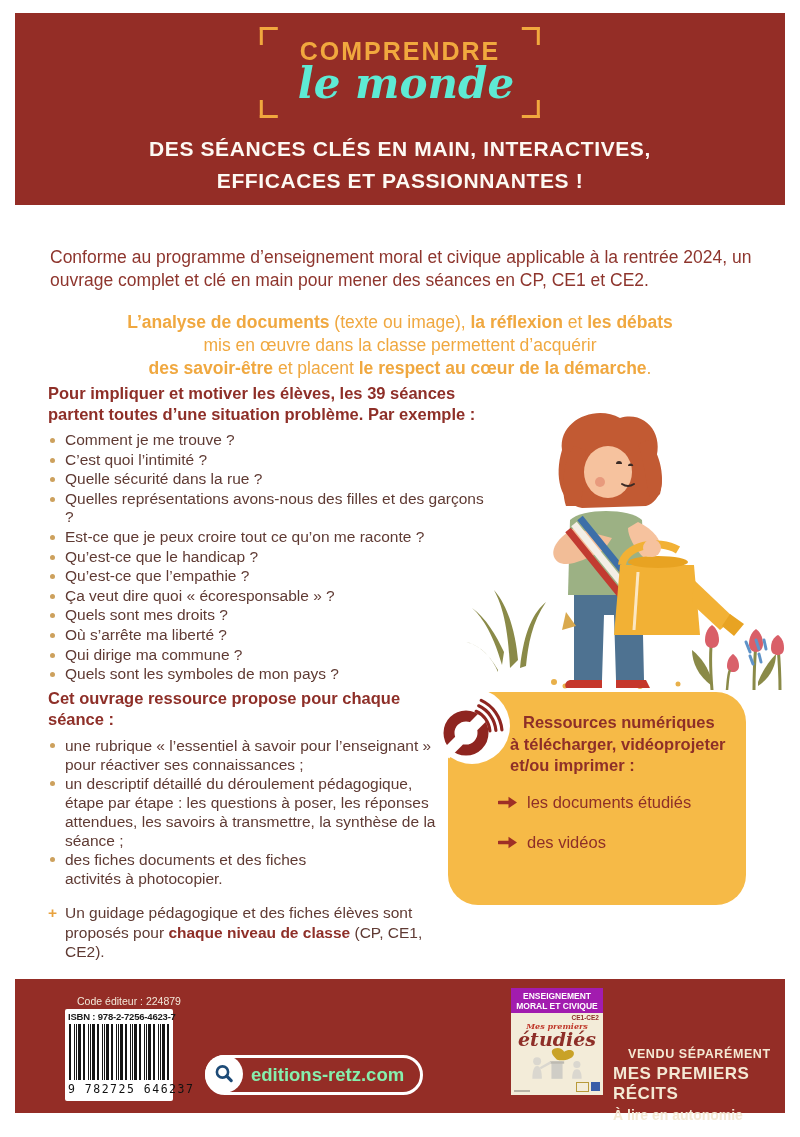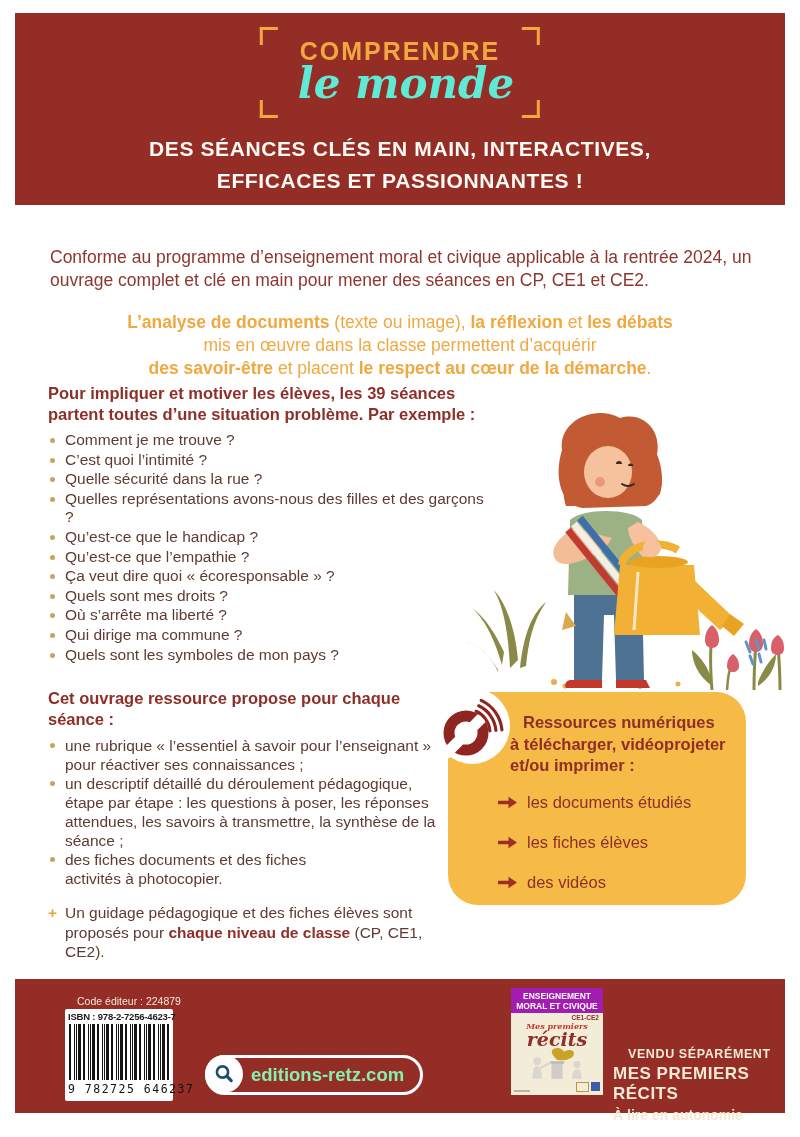--- a/index.html
+++ b/index.html
@@ -113,20 +113,21 @@
   <span>mis en œuvre dans la classe permettent d’acquérir</span><br>
   <b>des savoir-être</b><span> et placent </span><b>le respect au cœur de la démarche</b><span>.</span></p>
 
   <div class="problem">
     <p class="section-title">Pour impliquer et motiver les élèves, les 39 séances partent toutes d’une situation problème. Par exemple :</p>
     <ul class="dots spaced">
       <li>Comment je me trouve ?</li>
       <li>C’est quoi l’intimité ?</li>
       <li>Quelle sécurité dans la rue ?</li>
       <li>Quelles représentations avons-nous des filles et des garçons ?</li>
+      <li>Est-ce que je peux croire tout ce qu’on me raconte ?</li>
       <li>Qu’est-ce que le handicap ?</li>
       <li>Qu’est-ce que l’empathie ?</li>
       <li>Ça veut dire quoi « écoresponsable » ?</li>
       <li>Quels sont mes droits ?</li>
       <li>Où s’arrête ma liberté ?</li>
       <li>Qui dirige ma commune ?</li>
       <li>Quels sont les symboles de mon pays ?</li>
     </ul>
   </div>
 
@@ -241,27 +242,20 @@
             <path d="M1 6.5 H12" stroke="#9e2f26" stroke-width="3.4" stroke-linecap="round"></path>
             <path d="M10.5 0.8 L19 6.5 L10.5 12.2 Z" fill="#9e2f26"></path>
           </svg>
         <span>les documents étudiés</span>
       </li>
       <li>
         <svg width="20" height="13" viewBox="0 0 20 13">
             <path d="M1 6.5 H12" stroke="#9e2f26" stroke-width="3.4" stroke-linecap="round"></path>
             <path d="M10.5 0.8 L19 6.5 L10.5 12.2 Z" fill="#9e2f26"></path>
           </svg>
-        <span>les fiches élèves</span>
-      </li>
-      <li>
-        <svg width="20" height="13" viewBox="0 0 20 13">
-            <path d="M1 6.5 H12" stroke="#9e2f26" stroke-width="3.4" stroke-linecap="round"></path>
-            <path d="M10.5 0.8 L19 6.5 L10.5 12.2 Z" fill="#9e2f26"></path>
-          </svg>
         <span>des vidéos</span>
       </li>
     </ul>
   </div>
 
   <div class="footer-panel">
     <div class="code-editeur">Code éditeur : 224879</div>
     <div class="barcode-box">
       <div class="isbn">ISBN : 978-2-7256-4623-7</div>
       <div class="bars"></div>
@@ -279,21 +273,21 @@
     </div>
 
     <div class="mini-cover">
       <div class="mc-banner">
         <span>ENSEIGNEMENT</span>
         <span>MORAL ET CIVIQUE</span>
       </div>
       <div class="mc-level">CE1-CE2</div>
       <div class="mc-script">
         <span class="mc-pre">Mes premiers</span>
-        <span class="mc-title">récits</span>
+        <span class="mc-title">étudiés</span>
       </div>
       <svg class="mc-art" viewBox="0 0 86 44">
         <rect x="36" y="18" width="14" height="22" fill="#cfcdc6"></rect>
         <path d="M34 18 h18 v3 h-18 Z" fill="#bdbab1"></path>
         <path d="M43 16 C36 10 34 4 40 2 C44 0 50 2 52 6 C58 2 66 4 64 10 C62 15 52 18 43 16 Z" fill="#c9a227"></path>
         <circle cx="18" cy="18" r="5" fill="#dad7cf"></circle>
         <path d="M12 40 C12 30 14 24 18 24 C22 24 24 30 24 40 Z" fill="#dad7cf"></path>
         <circle cx="68" cy="22" r="4.5" fill="#dad7cf"></circle>
         <path d="M62 40 C62 32 64 28 68 28 C72 28 74 32 74 40 Z" fill="#dad7cf"></path>
         <path d="M23 26 L34 20" stroke="#dad7cf" stroke-width="3" stroke-linecap="round"></path>

